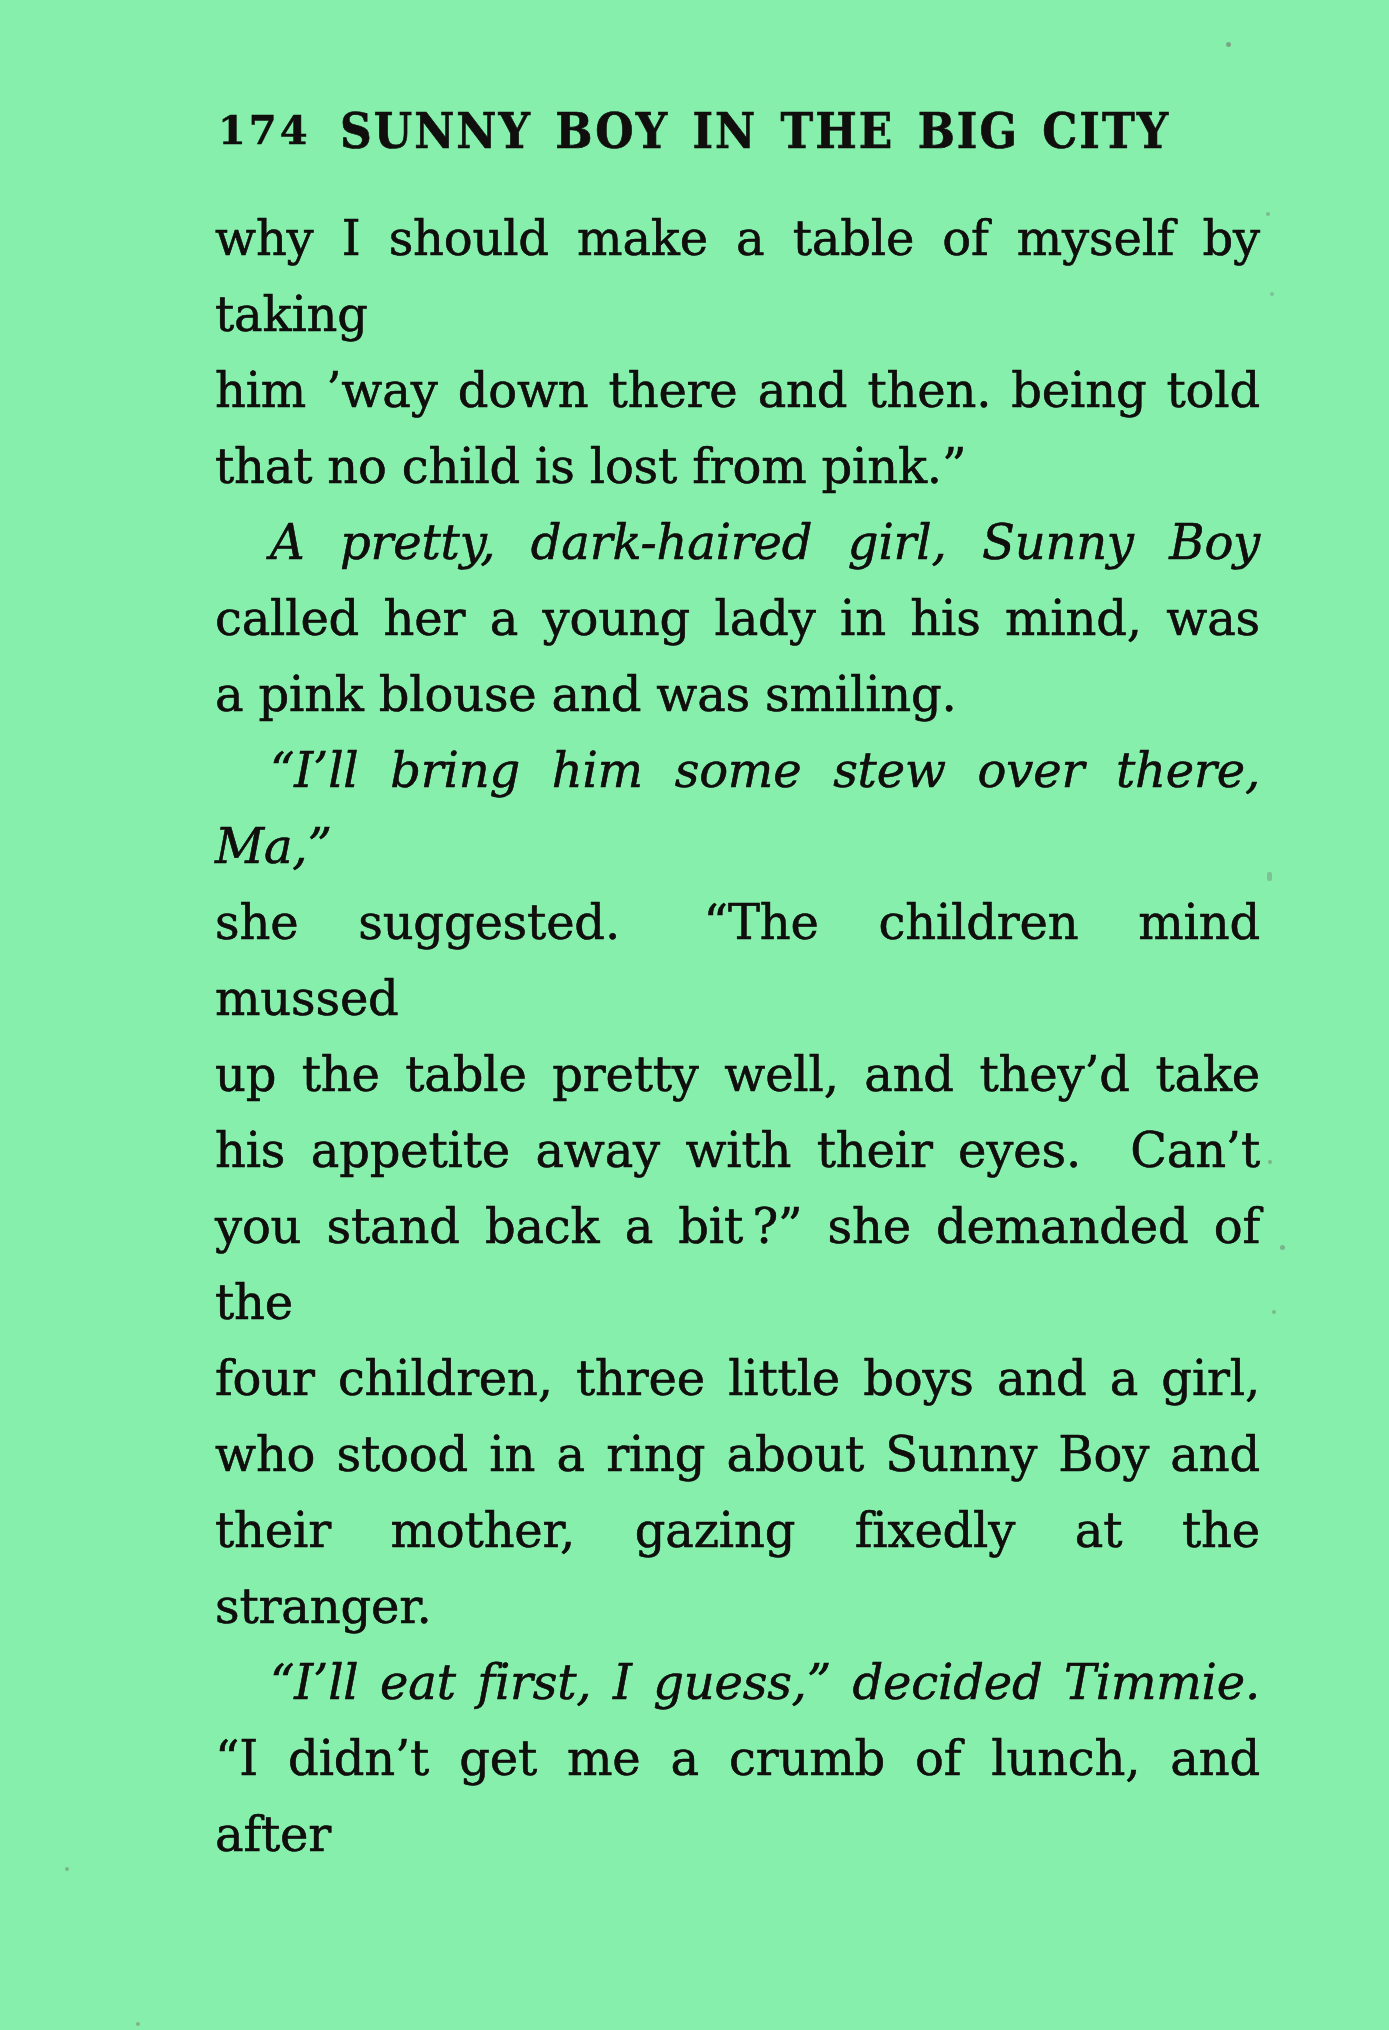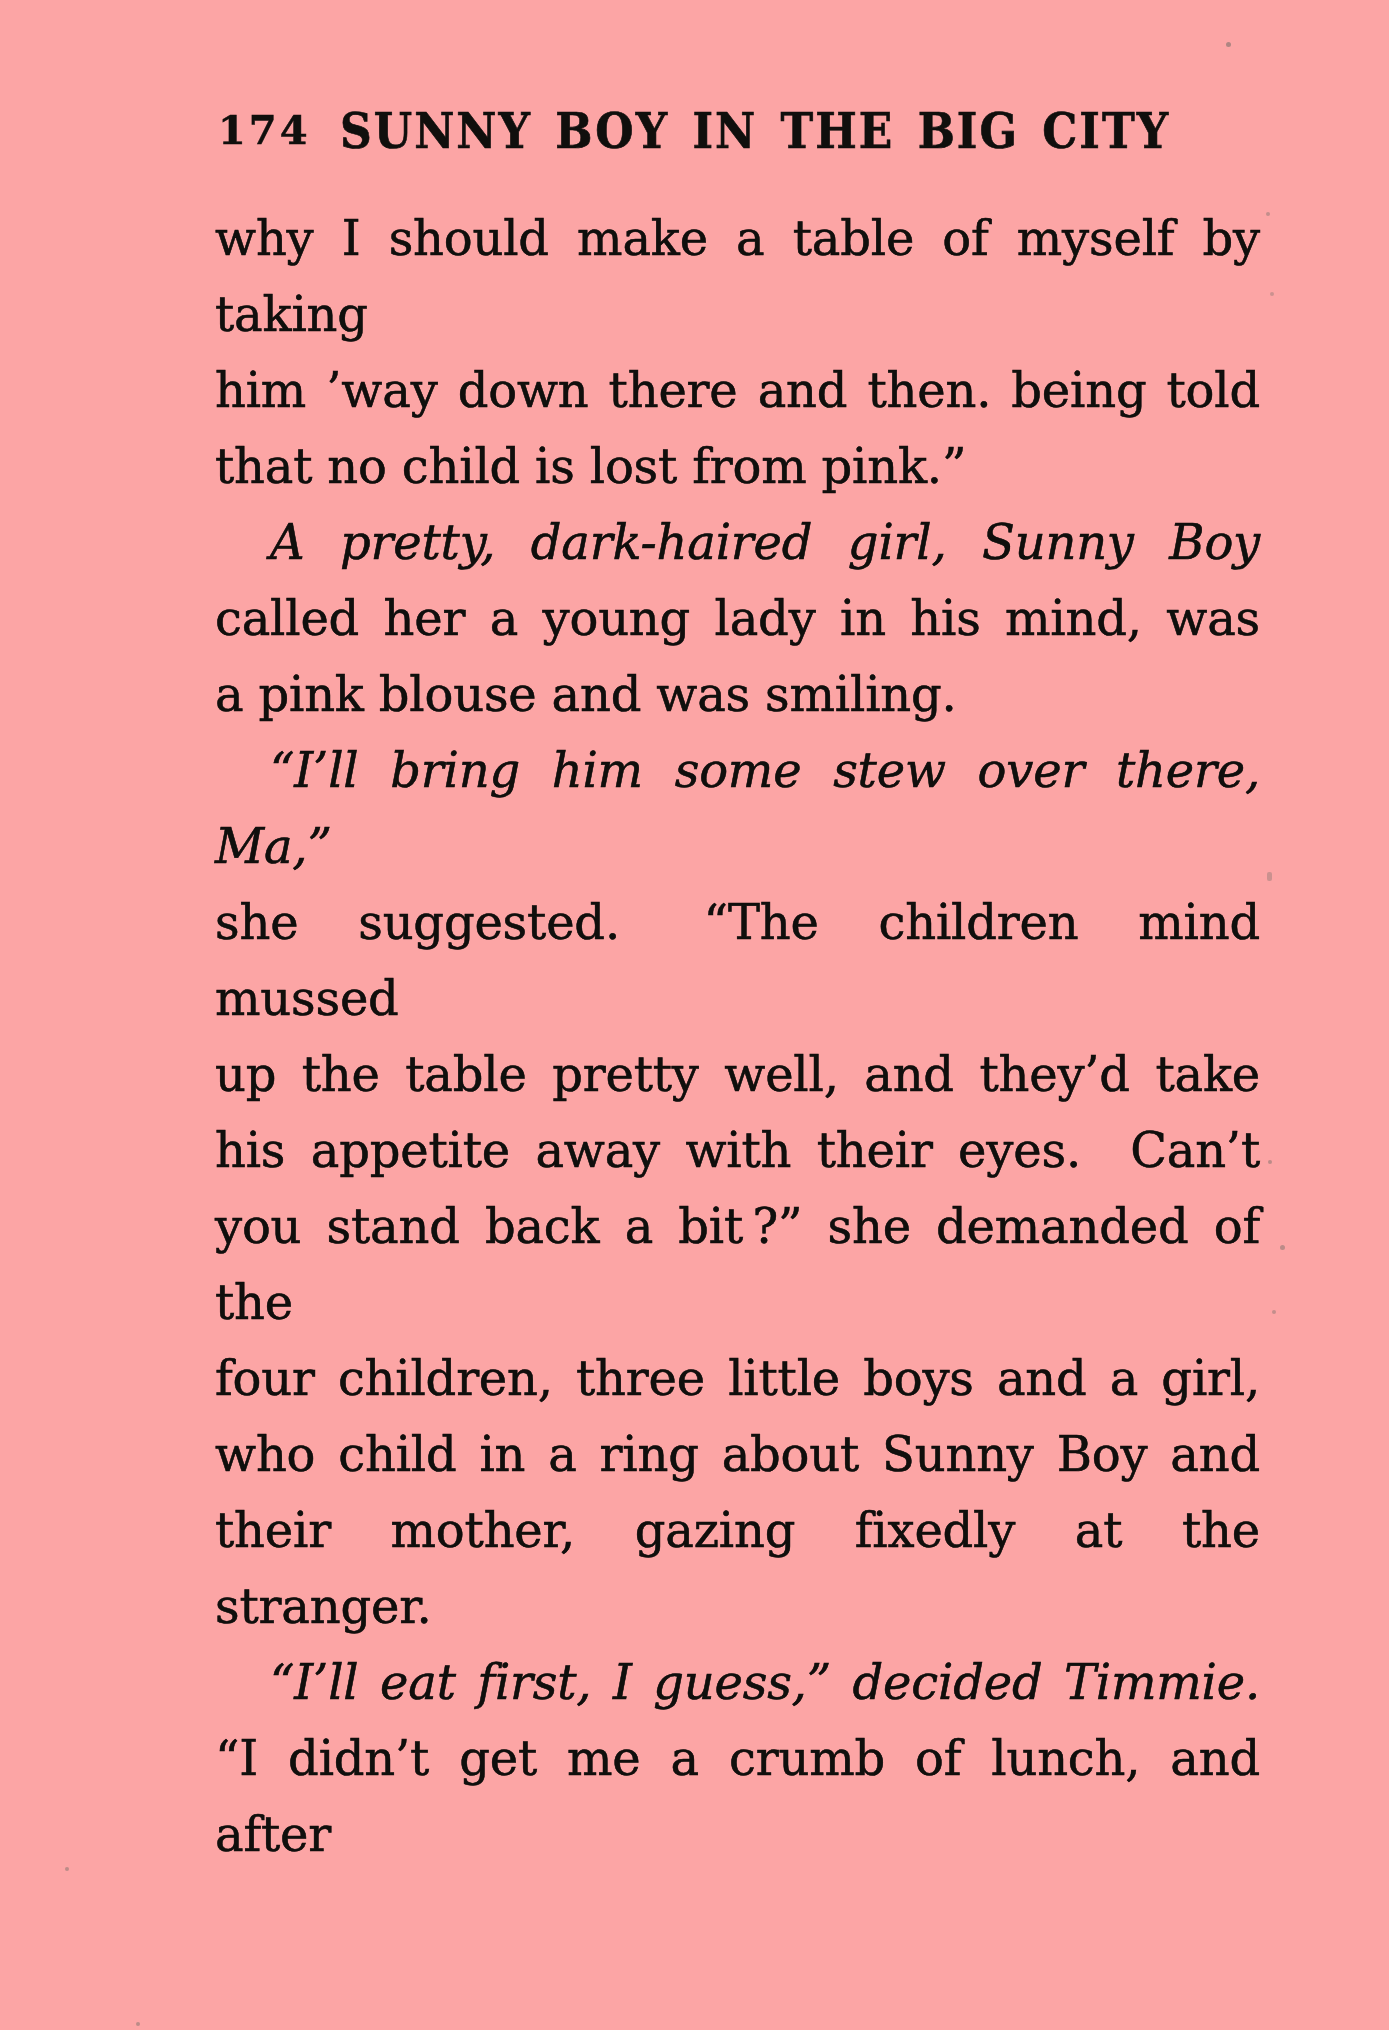--- a/index.html
+++ b/index.html
@@ -4,21 +4,21 @@
 <style>
   * { margin:0; padding:0; box-sizing:border-box; }
   html, body { background:#ffffff; }
   body {
     width:1389px; height:2030px;
     font-family:"DejaVu Serif","Liberation Serif",serif;
   }
   .page {
     position:relative;
     width:1389px; height:2030px;
-    background:#fca5a5;
+    background:#86efac;
     overflow:hidden;
     color:#100f0d;
   }
   .page-header {
     position:absolute; top:0; left:0; right:0; height:170px;
   }
   .page-number {
     position:absolute; left:218px; top:106px;
     font-size:40px; font-weight:700; letter-spacing:3px;
     -webkit-text-stroke:0.5px #100f0d;
@@ -63,21 +63,21 @@
       <div class="text-line left">that no child is lost from pink.”</div>
       <div class="text-line indent">A pretty, dark-haired girl, Sunny Boy</div>
       <div class="text-line">called her a young lady in his mind, was</div>
       <div class="text-line left">a pink blouse and was smiling.</div>
       <div class="text-line indent">“I’ll bring him some stew over there, Ma,”</div>
       <div class="text-line">she suggested.  “The children mind mussed</div>
       <div class="text-line">up the table pretty well, and they’d take</div>
       <div class="text-line">his appetite away with their eyes.  Can’t</div>
       <div class="text-line">you stand back a bit ?” she demanded of the</div>
       <div class="text-line">four children, three little boys and a girl,</div>
-      <div class="text-line">who child in a ring about Sunny Boy and</div>
+      <div class="text-line">who stood in a ring about Sunny Boy and</div>
       <div class="text-line">their mother, gazing fixedly at the stranger.</div>
       <div class="text-line indent">“I’ll eat first, I guess,” decided Timmie.</div>
       <div class="text-line">“I didn’t get me a crumb of lunch, and after</div>
     </main>
 
   <div class="speck" style="left:1226px; top:42px;  width:5px; height:5px; opacity:.55;"></div>
   <div class="speck" style="left:1266px; top:212px; width:4px; height:4px; opacity:.40;"></div>
   <div class="speck" style="left:1270px; top:292px; width:4px; height:4px; opacity:.35;"></div>
   <div class="speck" style="left:1267px; top:872px; width:5px; height:9px; opacity:.35; border-radius:2px;"></div>
   <div class="speck" style="left:1268px; top:1160px; width:4px; height:4px; opacity:.45;"></div>

